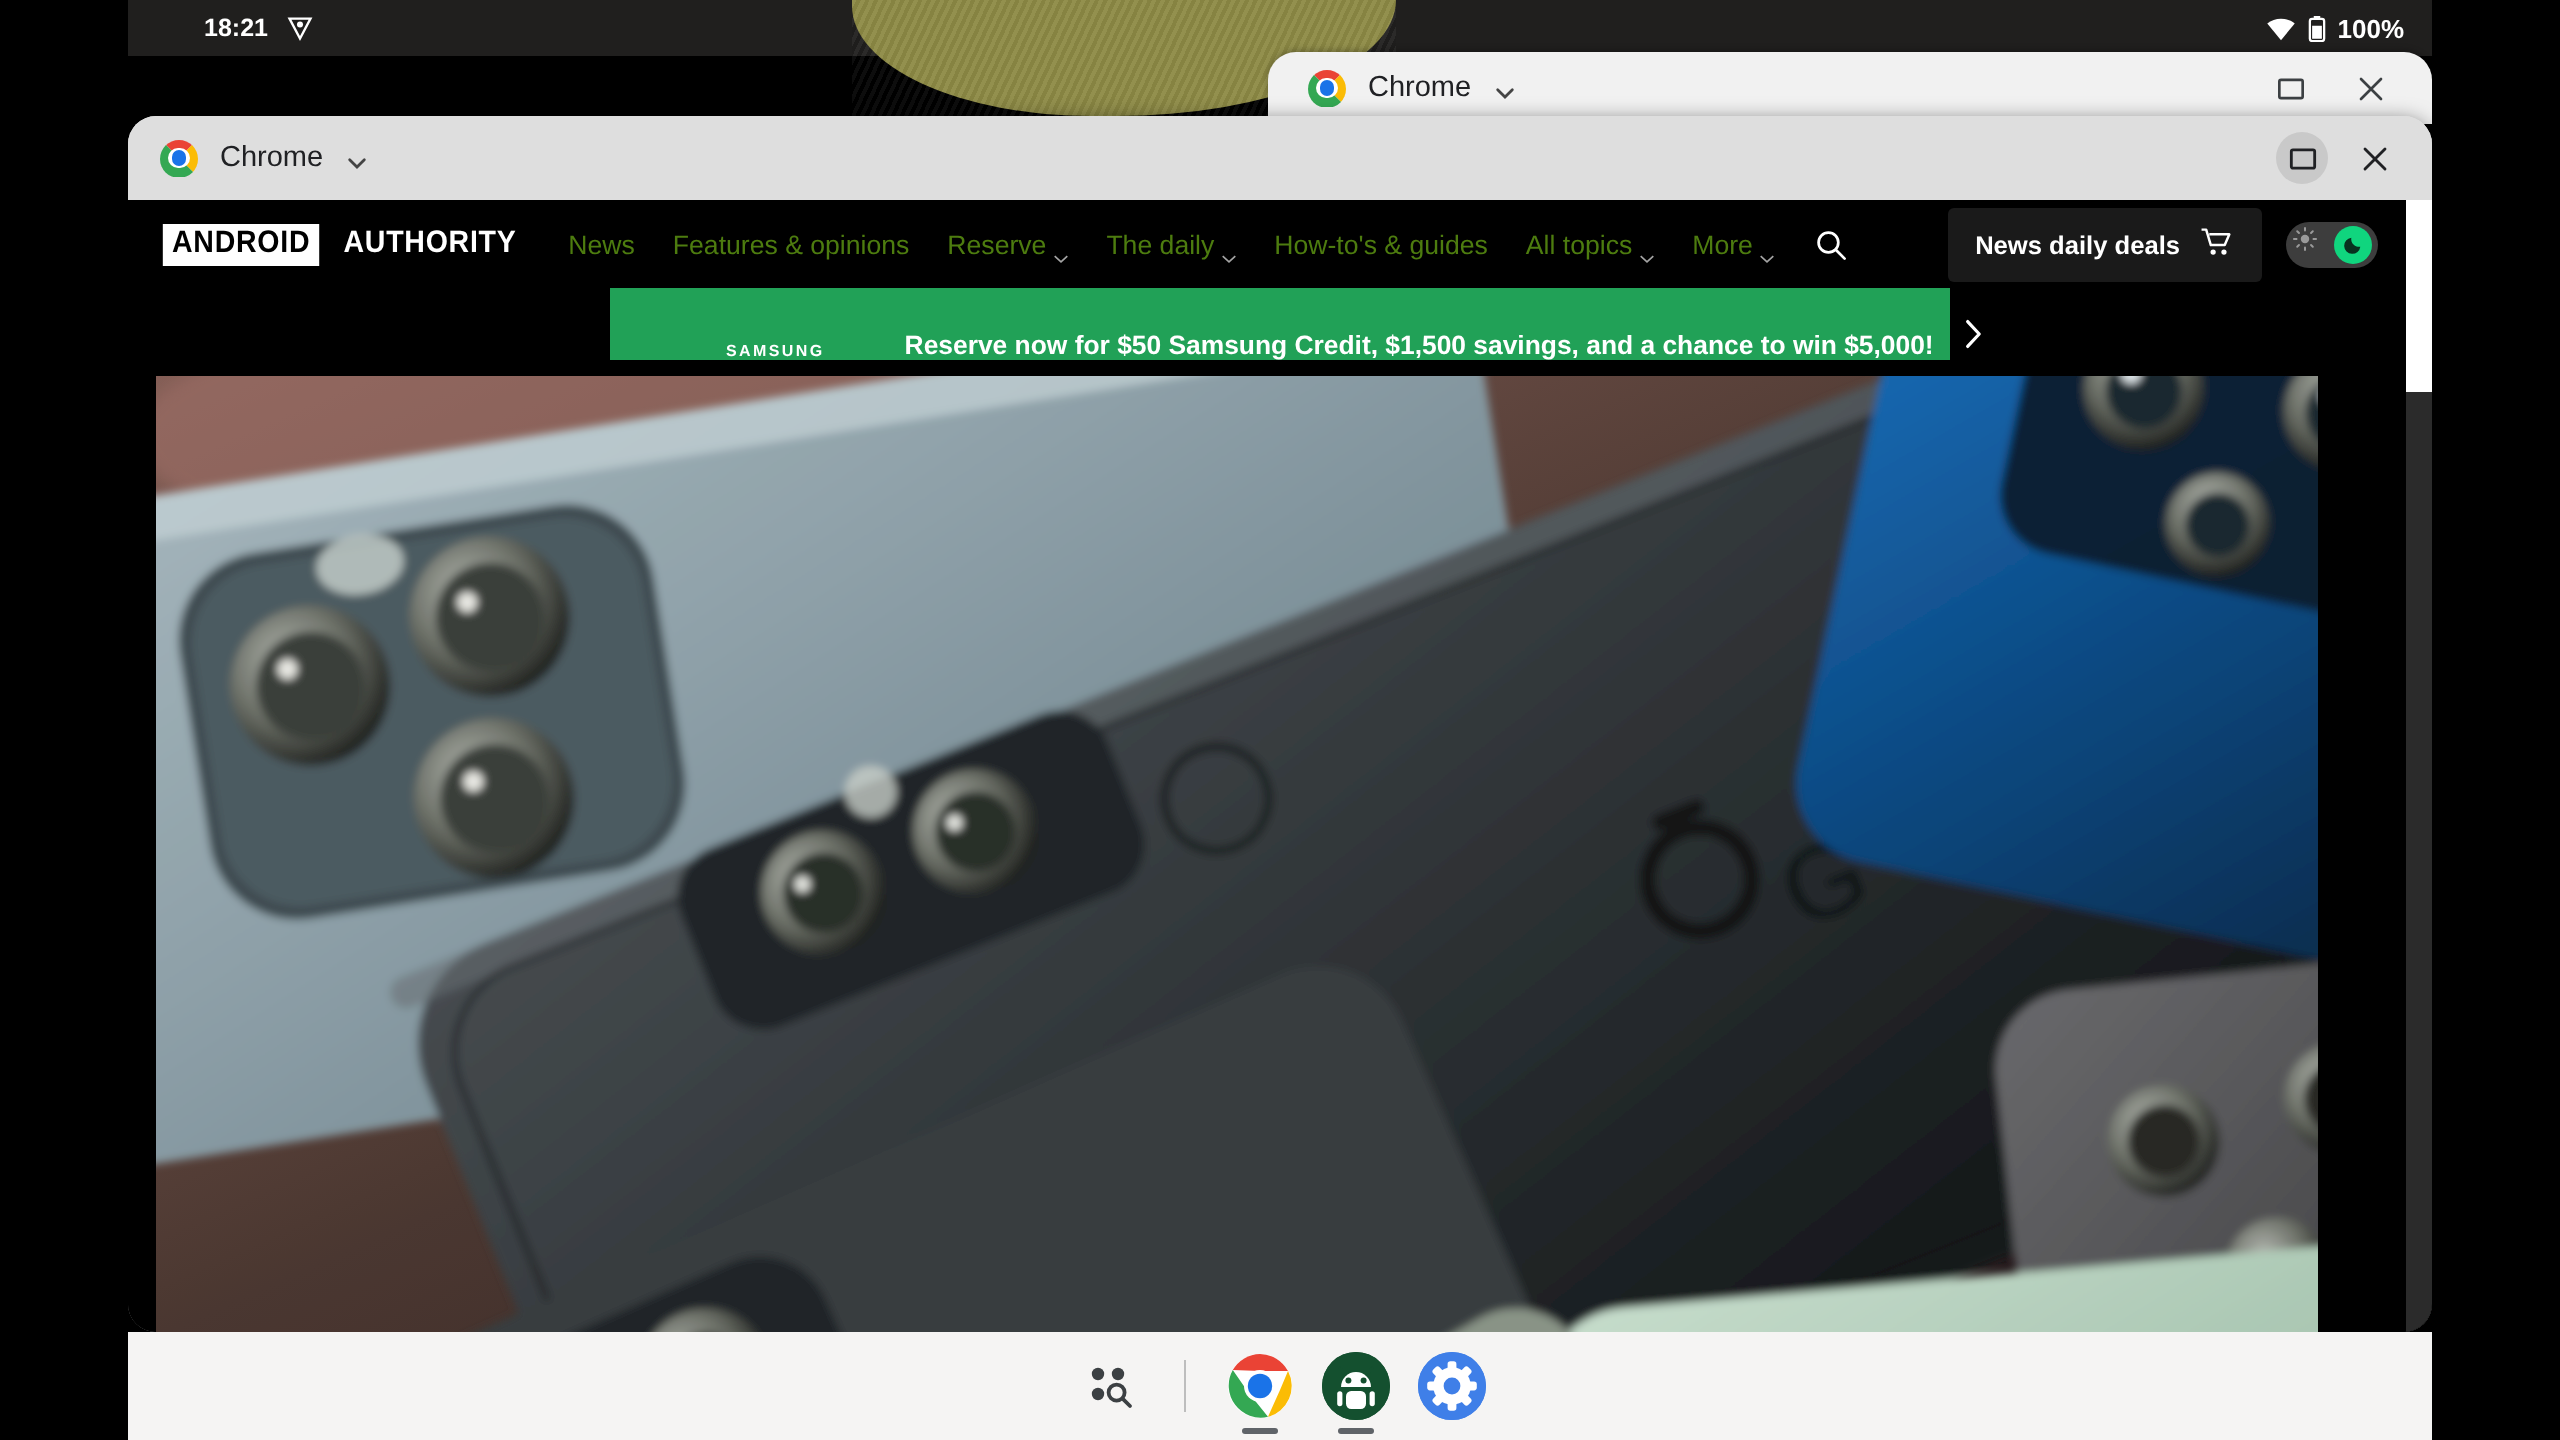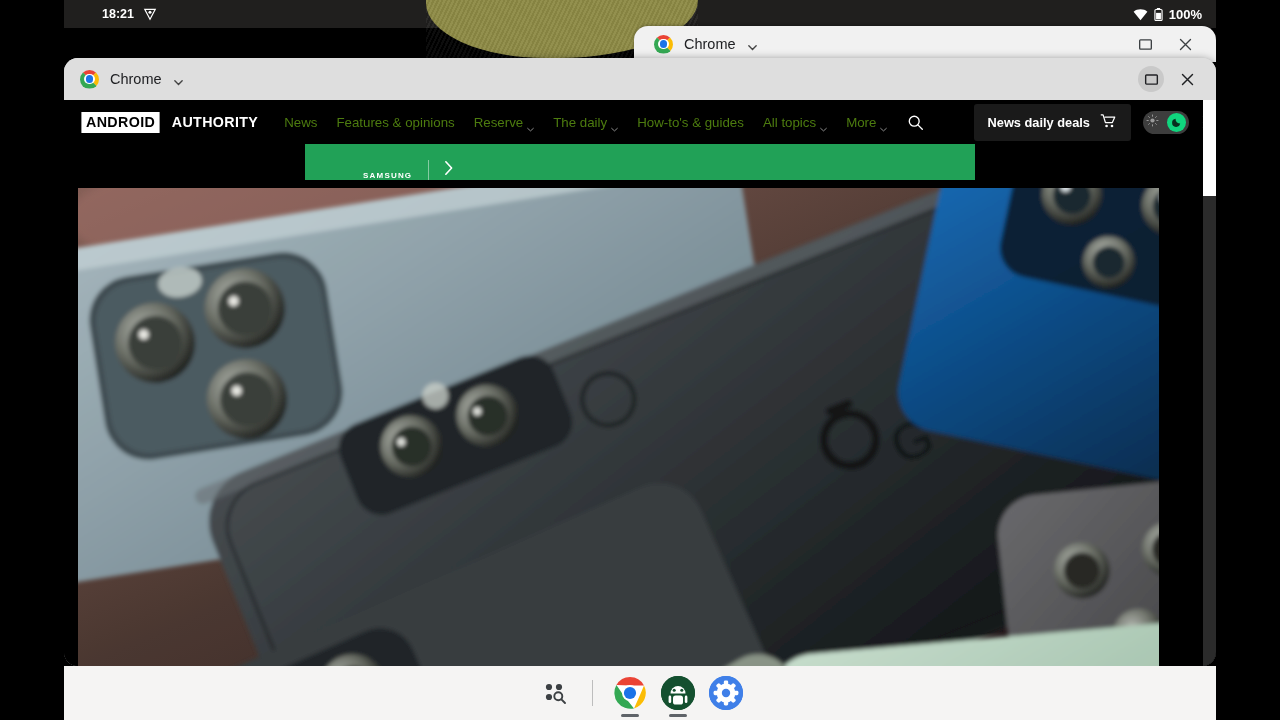--- a/index.html
+++ b/index.html
@@ -333,20 +333,21 @@
               <i></i>
               <i></i>
             </div>
         </div>
       </div>
 
       <div class="promo-wrap">
         <div class="promo">
           <span class="samsung">SAMSUNG</span>
           <span class="divider"></span>
+          <span class="ptext">Reserve now for $50 Samsung Credit, $1,500 savings, and a chance to win $5,000!</span>
           <span class="parrow">
             <svg viewBox="0 0 12 18" width="11" height="16">
                 <path d="M3 2 L9.5 9 L3 16" fill="none" stroke="#fff" stroke-width="1.8" stroke-linecap="round" stroke-linejoin="round"></path>
               </svg>
           </span>
         </div>
       </div>
 
       <div class="hero-wrap">
         <div class="hero">

